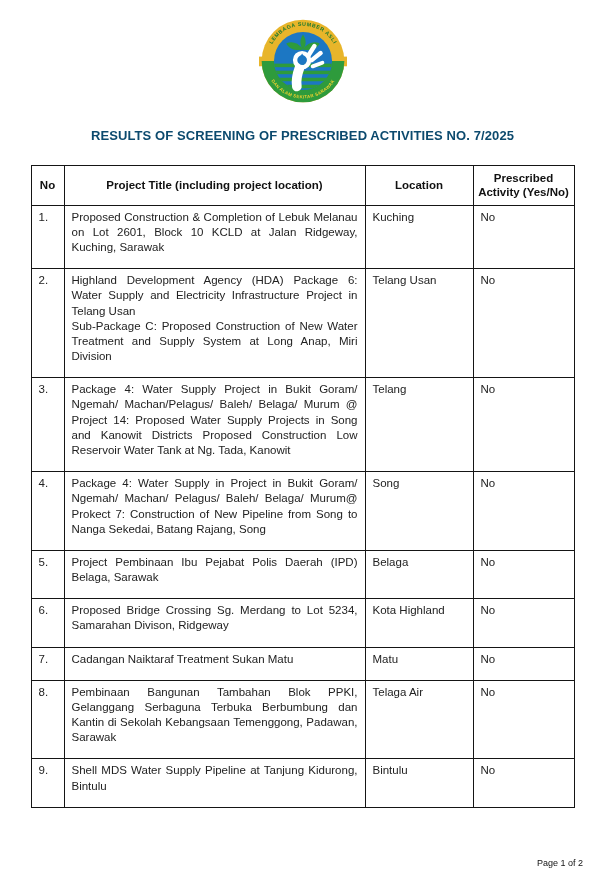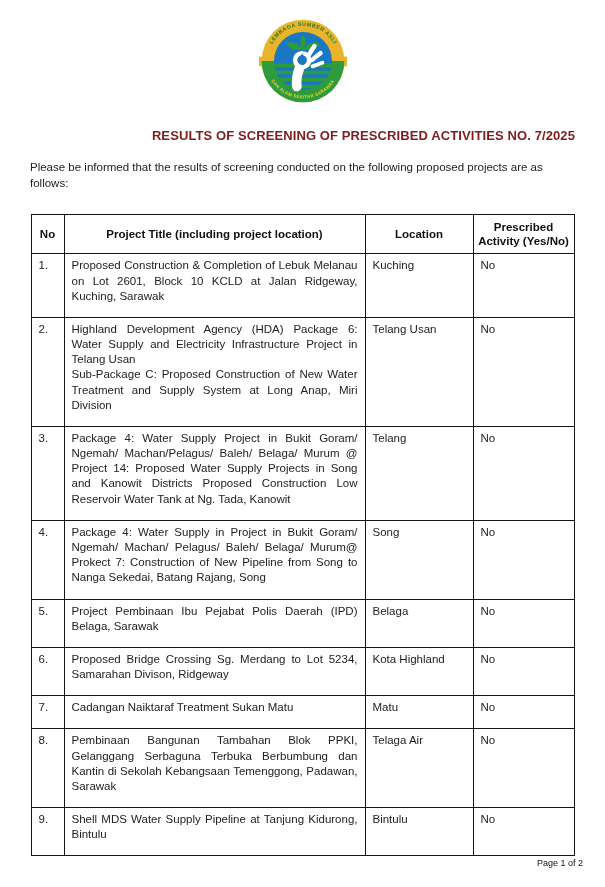--- a/index.html
+++ b/index.html
@@ -8,25 +8,25 @@
     width:605px;height:887px;
     background:#ffffff;
     font-family:"Liberation Sans",sans-serif;
     color:#1b1b1b;
     overflow:hidden;
   }
   .logo-wrap{padding-top:17px;text-align:center;}
   .logo-wrap svg{width:88px;height:88px;display:inline-block;}
   .doc-title{
     margin:19px 30px 0;
-    text-align:right;
+    text-align:center;
     font-size:13px;
     font-weight:700;
     letter-spacing:0.1px;
-    color:#7f1d1d;
+    color:#0c4a6e;
   }
   .intro{
     margin:16px 30px 0;
     font-size:11.5px;
     line-height:1.42;
     color:#222;
   }
   table.screening{
     border-collapse:collapse;
     table-layout:fixed;
@@ -120,21 +120,20 @@
         <textPath href="#arcTop" startOffset="50%" text-anchor="middle">LEMBAGA SUMBER ASLI</textPath>
       </text>
       <text font-size="5" font-weight="bold" fill="#F2D12E" letter-spacing="0.4">
         <textPath href="#arcBot" startOffset="50%" text-anchor="middle">DAN ALAM SEKITAR SARAWAK</textPath>
       </text>
     </svg>
   </div>
 
   <h1 class="doc-title">RESULTS OF SCREENING OF PRESCRIBED ACTIVITIES NO. 7/2025</h1>
 
-  <p class="intro">Please be informed that the results of screening conducted on the following proposed projects are as follows:</p>
 
   <table class="screening">
     <colgroup>
       <col style="width:33px">
       <col style="width:301px">
       <col style="width:108px">
       <col style="width:101px">
     </colgroup>
     <thead>
       <tr>

